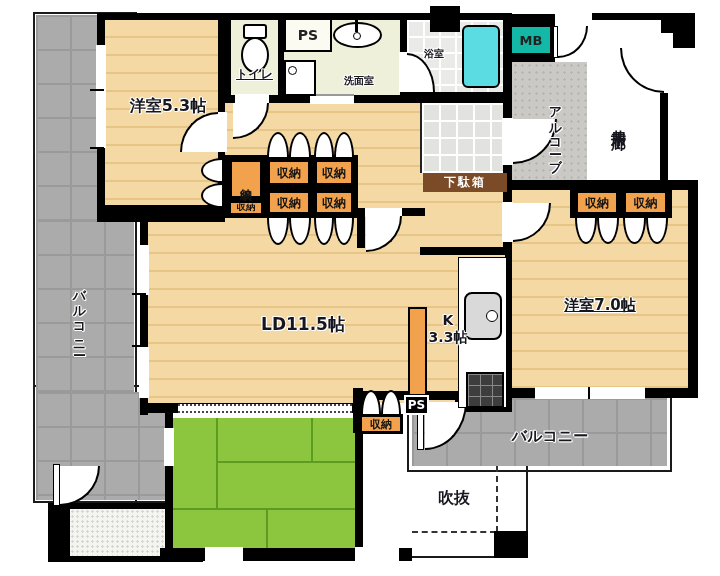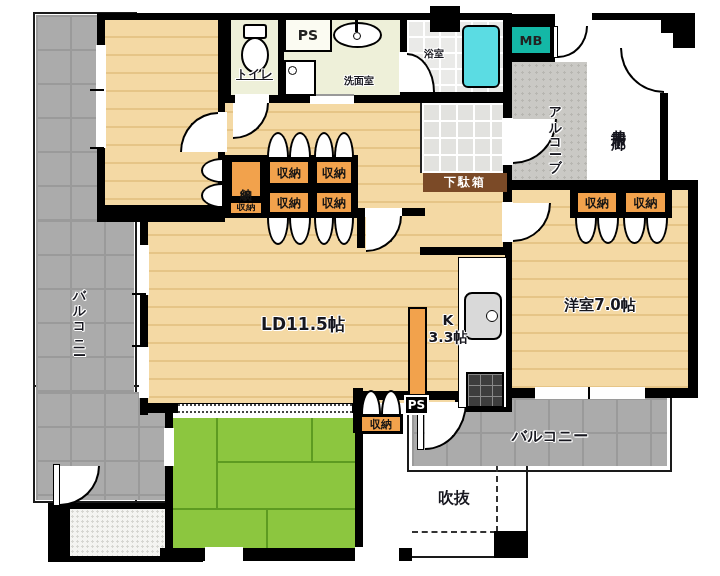--- a/index.html
+++ b/index.html
@@ -268,28 +268,29 @@
   <div class="abs fixture" style="left:486px;top:310px;width:12px;height:12px;border-radius:50%;border-width:1.5px;"></div>
   <div class="abs" style="left:466px;top:372px;width:38px;height:36px;background:var(--stove,#3d3d3d);border:2px solid #000;
        background-image:linear-gradient(#888 1px,transparent 1px),linear-gradient(90deg,#888 1px,transparent 1px);background-size:12px 11px;"></div>
 
   <div class="abs" style="left:408px;top:307px;width:19px;height:89px;background:var(--storage,#f2a24c);border:2px solid #000;"></div>
 
   <div class="abs" style="left:404px;top:395px;width:25px;height:20px;background:#000;box-shadow:inset 0 0 0 2px #fff;display:flex;align-items:center;justify-content:center;">
     <span style="color:#fff;font-weight:bold;font-size:12px;">PS</span>
   </div>
 
+  <div class="abs lbl" style="left:113px;top:96px;width:110px;height:20px;font-size:16px;">洋室5.3帖</div>
   <div class="abs lbl" style="left:231px;top:66px;width:47px;height:16px;font-size:12px;text-decoration:underline;">トイレ</div>
   <div class="abs lbl" style="left:324px;top:72px;width:70px;height:18px;font-size:10px;">洗面室</div>
   <div class="abs lbl" style="left:392px;top:45px;width:44px;height:18px;font-size:10px;margin-left:20px;">浴室</div>
   <div class="abs lbl vtext" style="left:545px;top:80px;width:20px;height:104px;font-size:13px;">アルコーブ</div>
   <div class="abs lbl vtext" style="left:606px;top:66px;width:24px;height:112px;font-size:15px;">共用廊下</div>
   <div class="abs lbl vtext" style="left:68px;top:268px;width:22px;height:96px;font-size:13px;">バルコニー</div>
   <div class="abs lbl" style="left:500px;top:427px;width:100px;height:18px;font-size:15px;">バルコニー</div>
   <div class="abs lbl" style="left:238px;top:313px;width:130px;height:22px;font-size:17px;">LD11.5帖</div>
   <div class="abs lbl" style="left:423px;top:309px;width:50px;height:40px;font-size:14px;flex-direction:column;line-height:1.2;">
     <span>K</span>
     <span>3.3帖</span>
   </div>
-  <div class="abs lbl" style="left:548px;top:295px;width:104px;height:20px;font-size:15px;">洋室7.0帖</div>
+  <div class="abs lbl" style="left:548px;top:295px;width:104px;height:20px;font-size:15px;text-decoration:underline;">洋室7.0帖</div>
   <div class="abs lbl" style="left:428px;top:488px;width:52px;height:20px;font-size:16px;">吹抜</div>
 
 </div>
 
 </body></html>

